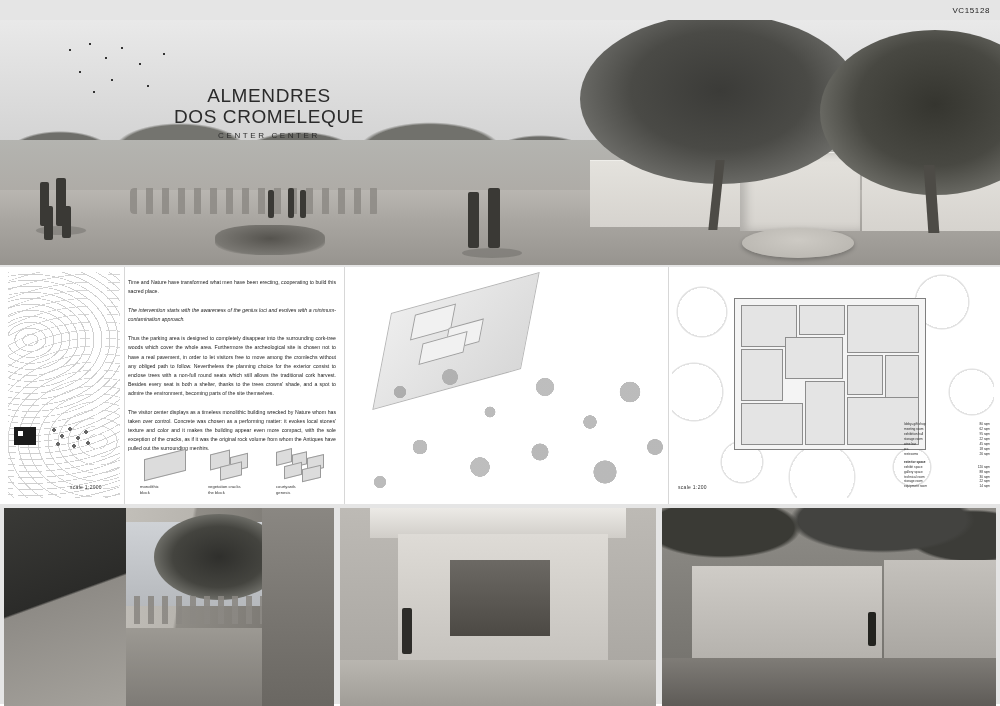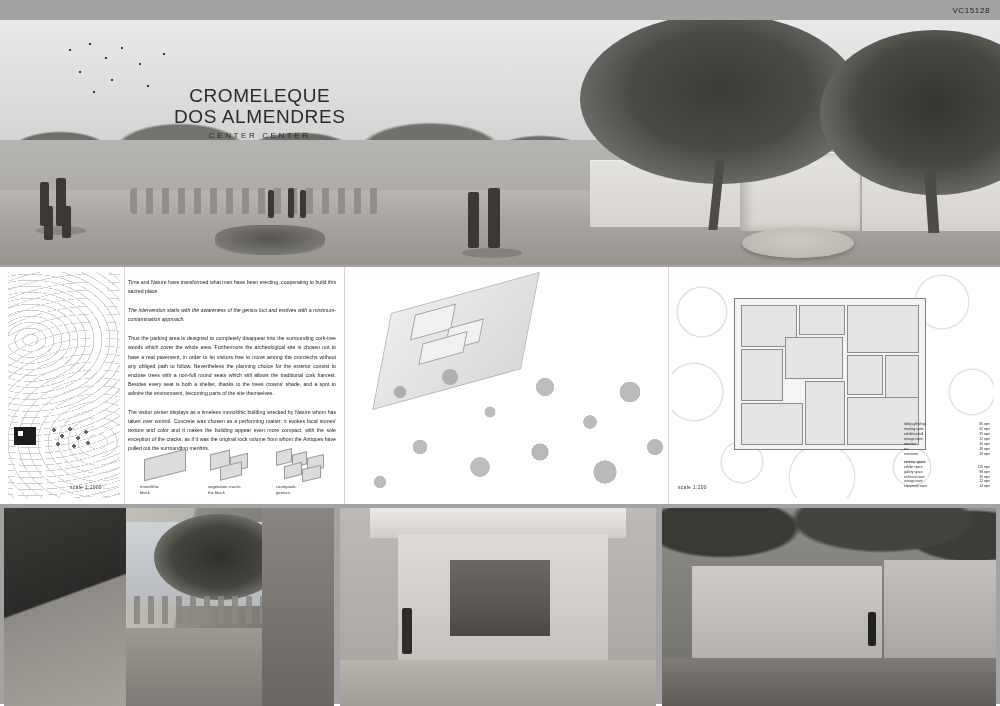--- a/index.html
+++ b/index.html
@@ -1,17 +1,17 @@
 <!DOCTYPE html>
 <html><head>
 <meta charset="utf-8">
 <style>
   html,body{margin:0;padding:0;background:#ffffff;}
   body{width:1000px;height:706px;overflow:hidden;font-family:"Liberation Sans",sans-serif;color:#222;}
-  .board{position:relative;width:1000px;height:704px;background:#a3a3a3;}
+  .board{position:relative;width:1000px;height:704px;background:#e5e5e5;}
 
   
   .code{position:absolute;top:6px;right:10px;font-size:8px;letter-spacing:.6px;color:#222;}
 
   
   .hero{position:absolute;left:0;top:20px;width:1000px;height:245px;overflow:hidden;
         background:linear-gradient(#dedede,#cfcfcf 38%,#c2c2c2 45%,#b9b9b9 100%);}
   .sky{position:absolute;left:0;top:0;width:1000px;height:120px;
        background:linear-gradient(#e9e9e9,#d4d4d4);}
   .ground{position:absolute;left:0;top:170px;width:1000px;height:75px;
@@ -197,22 +197,22 @@
       <div class="fig" style="left:288px;top:168px;width:6px;height:30px;"></div>
       <div class="fig" style="left:300px;top:170px;width:6px;height:28px;"></div>
       <div class="shadowblob" style="left:462px;top:228px;width:60px;height:10px;"></div>
       <div class="fig" style="left:468px;top:172px;width:11px;height:56px;"></div>
       <div class="fig" style="left:488px;top:168px;width:12px;height:60px;"></div>
     </div>
 
     <div class="birds"></div>
 
     <div class="title">
-      <div class="l1">CROMELEQUE</div>
-      <div class="l1">DOS ALMENDRES</div>
+      <div class="l1">ALMENDRES</div>
+      <div class="l1">DOS CROMELEQUE</div>
       <div class="l2">CENTER CENTER</div>
     </div>
   </div>
 
   <div class="mid">
     <div class="vline" style="left:124px;"></div>
     <div class="vline" style="left:344px;"></div>
     <div class="vline" style="left:668px;"></div>
   </div>
 

